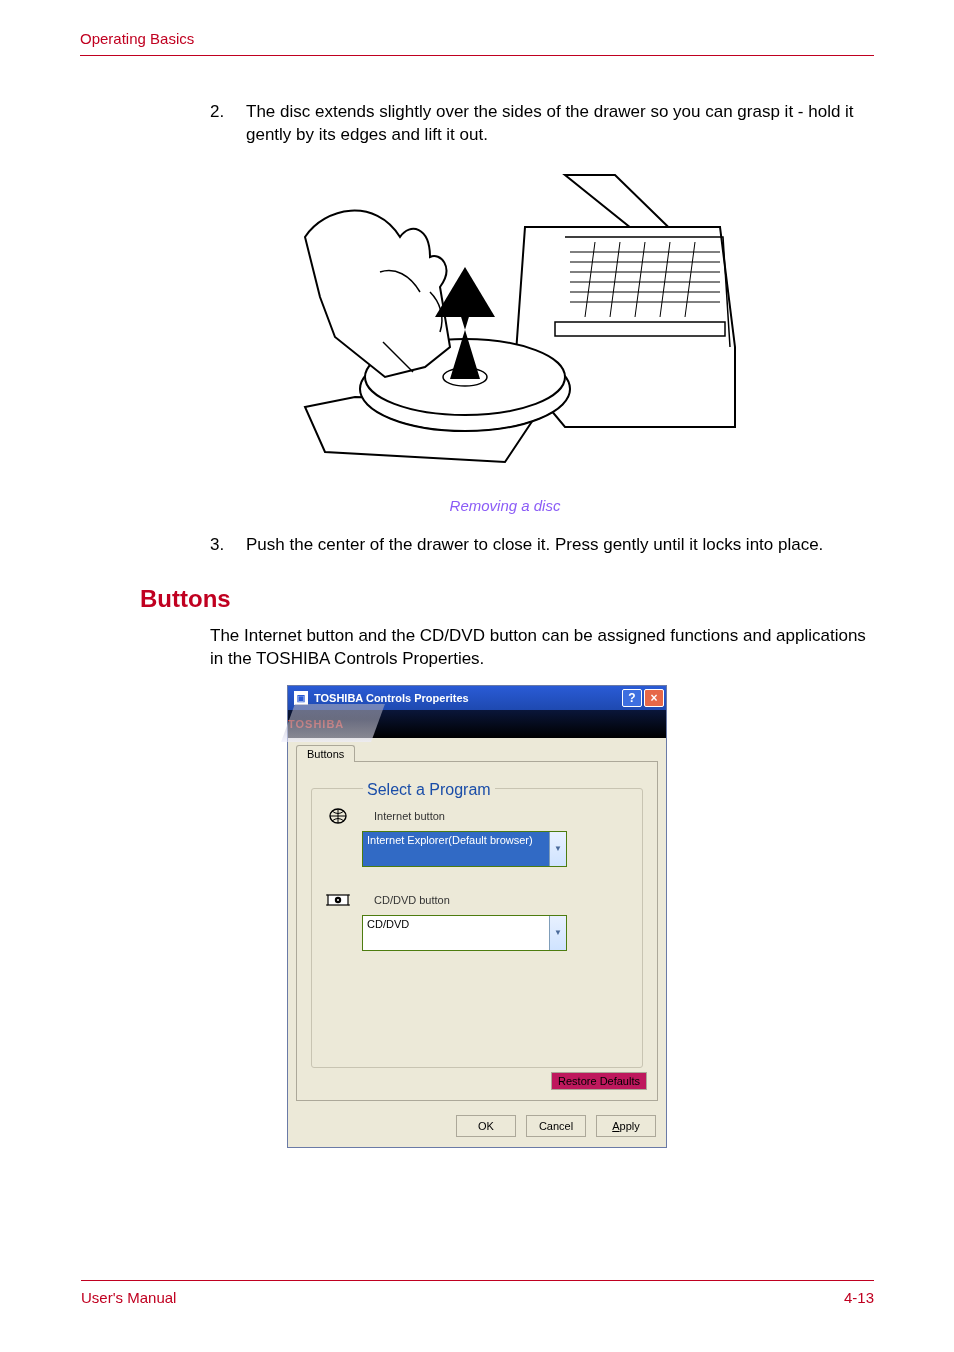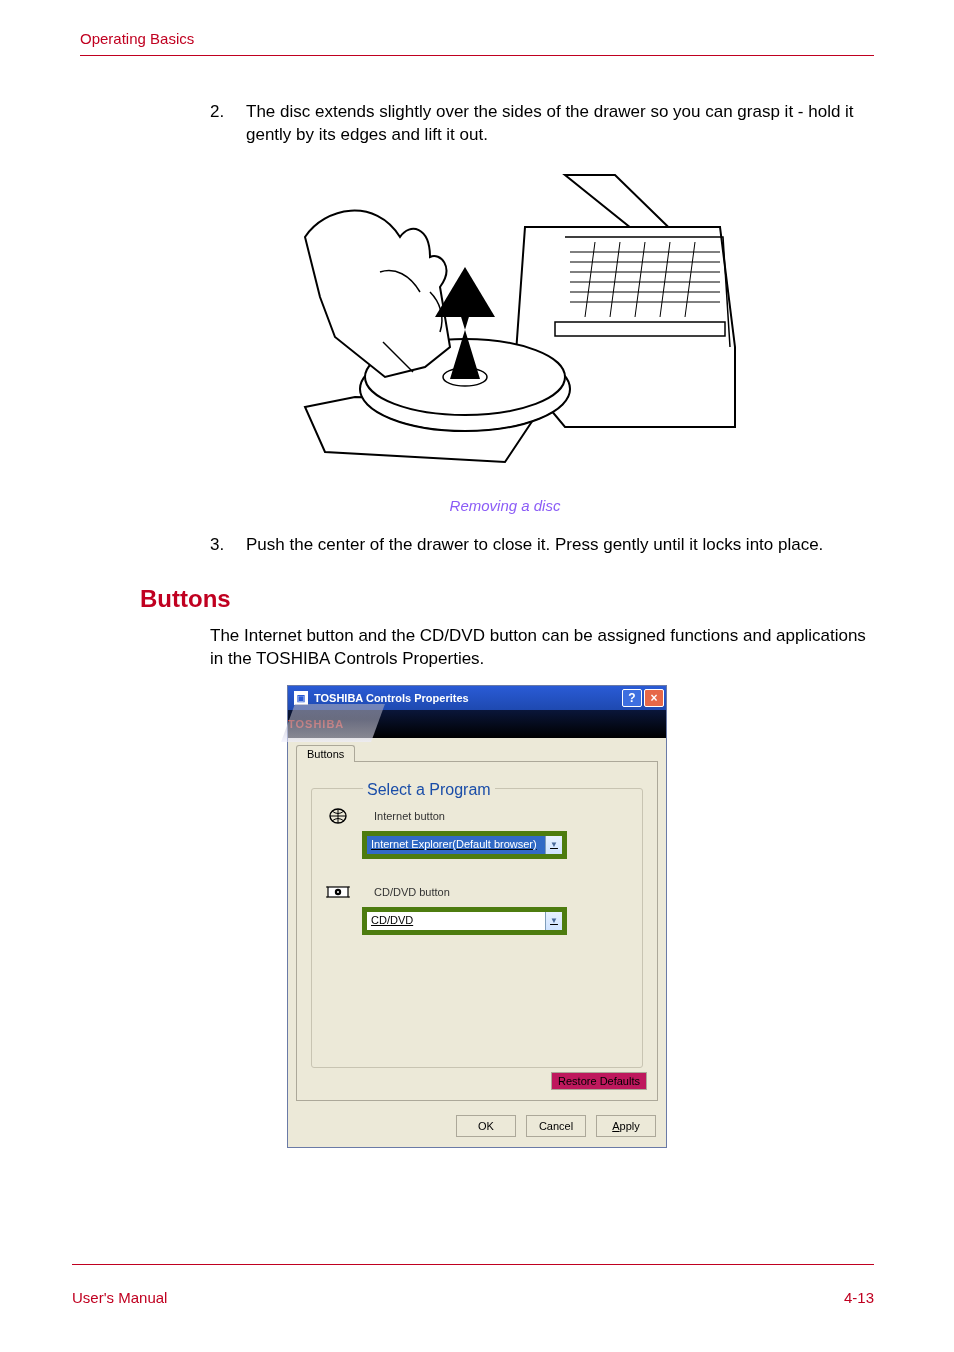--- a/index.html
+++ b/index.html
@@ -160,26 +160,25 @@
   .ctl-row { display: flex; align-items: center; gap: 24px; margin-bottom: 6px; }
   .ctl-label { font-size: 11px; color: #333; }
   .ctl-icon {
     width: 24px; height: 18px;
     display: flex; align-items: center; justify-content: center;
     color: #333; font-size: 14px;
   }
   .combo {
     display: flex;
     width: 205px;
-    height: 28px;
-    border: 5px solid #4d7c0f;
+    height: 36px;
+    border: 1px solid #4d7c0f;
     margin-left: 36px;
     margin-bottom: 24px;
     background: #fff;
-    text-decoration: underline;
   }
   .combo-text {
     flex: 1;
     padding: 2px 4px;
     font-size: 11px;
     color: #000;
     white-space: nowrap;
     overflow: hidden;
   }
   .combo.selected .combo-text { background: #316ac5; color: #fff; }
@@ -211,23 +210,23 @@
     border: 1px solid #aca899;
     background: #ece9d8;
     font-size: 11px;
     display: flex;
     align-items: center;
     justify-content: center;
   }
   .footer {
     position: absolute;
     bottom: 46px;
-    left: 72px; right: 80px;
+    left: 81px; right: 80px;
     border-top: 1.5px solid #c00020;
-    padding-top: 24px;
+    padding-top: 8px;
     display: flex;
     justify-content: space-between;
     color: #c00020;
     font-size: 15px;
     text-align: center;
   }
   .underline { text-decoration: underline; }
 </style>
 </head>
 <body>

